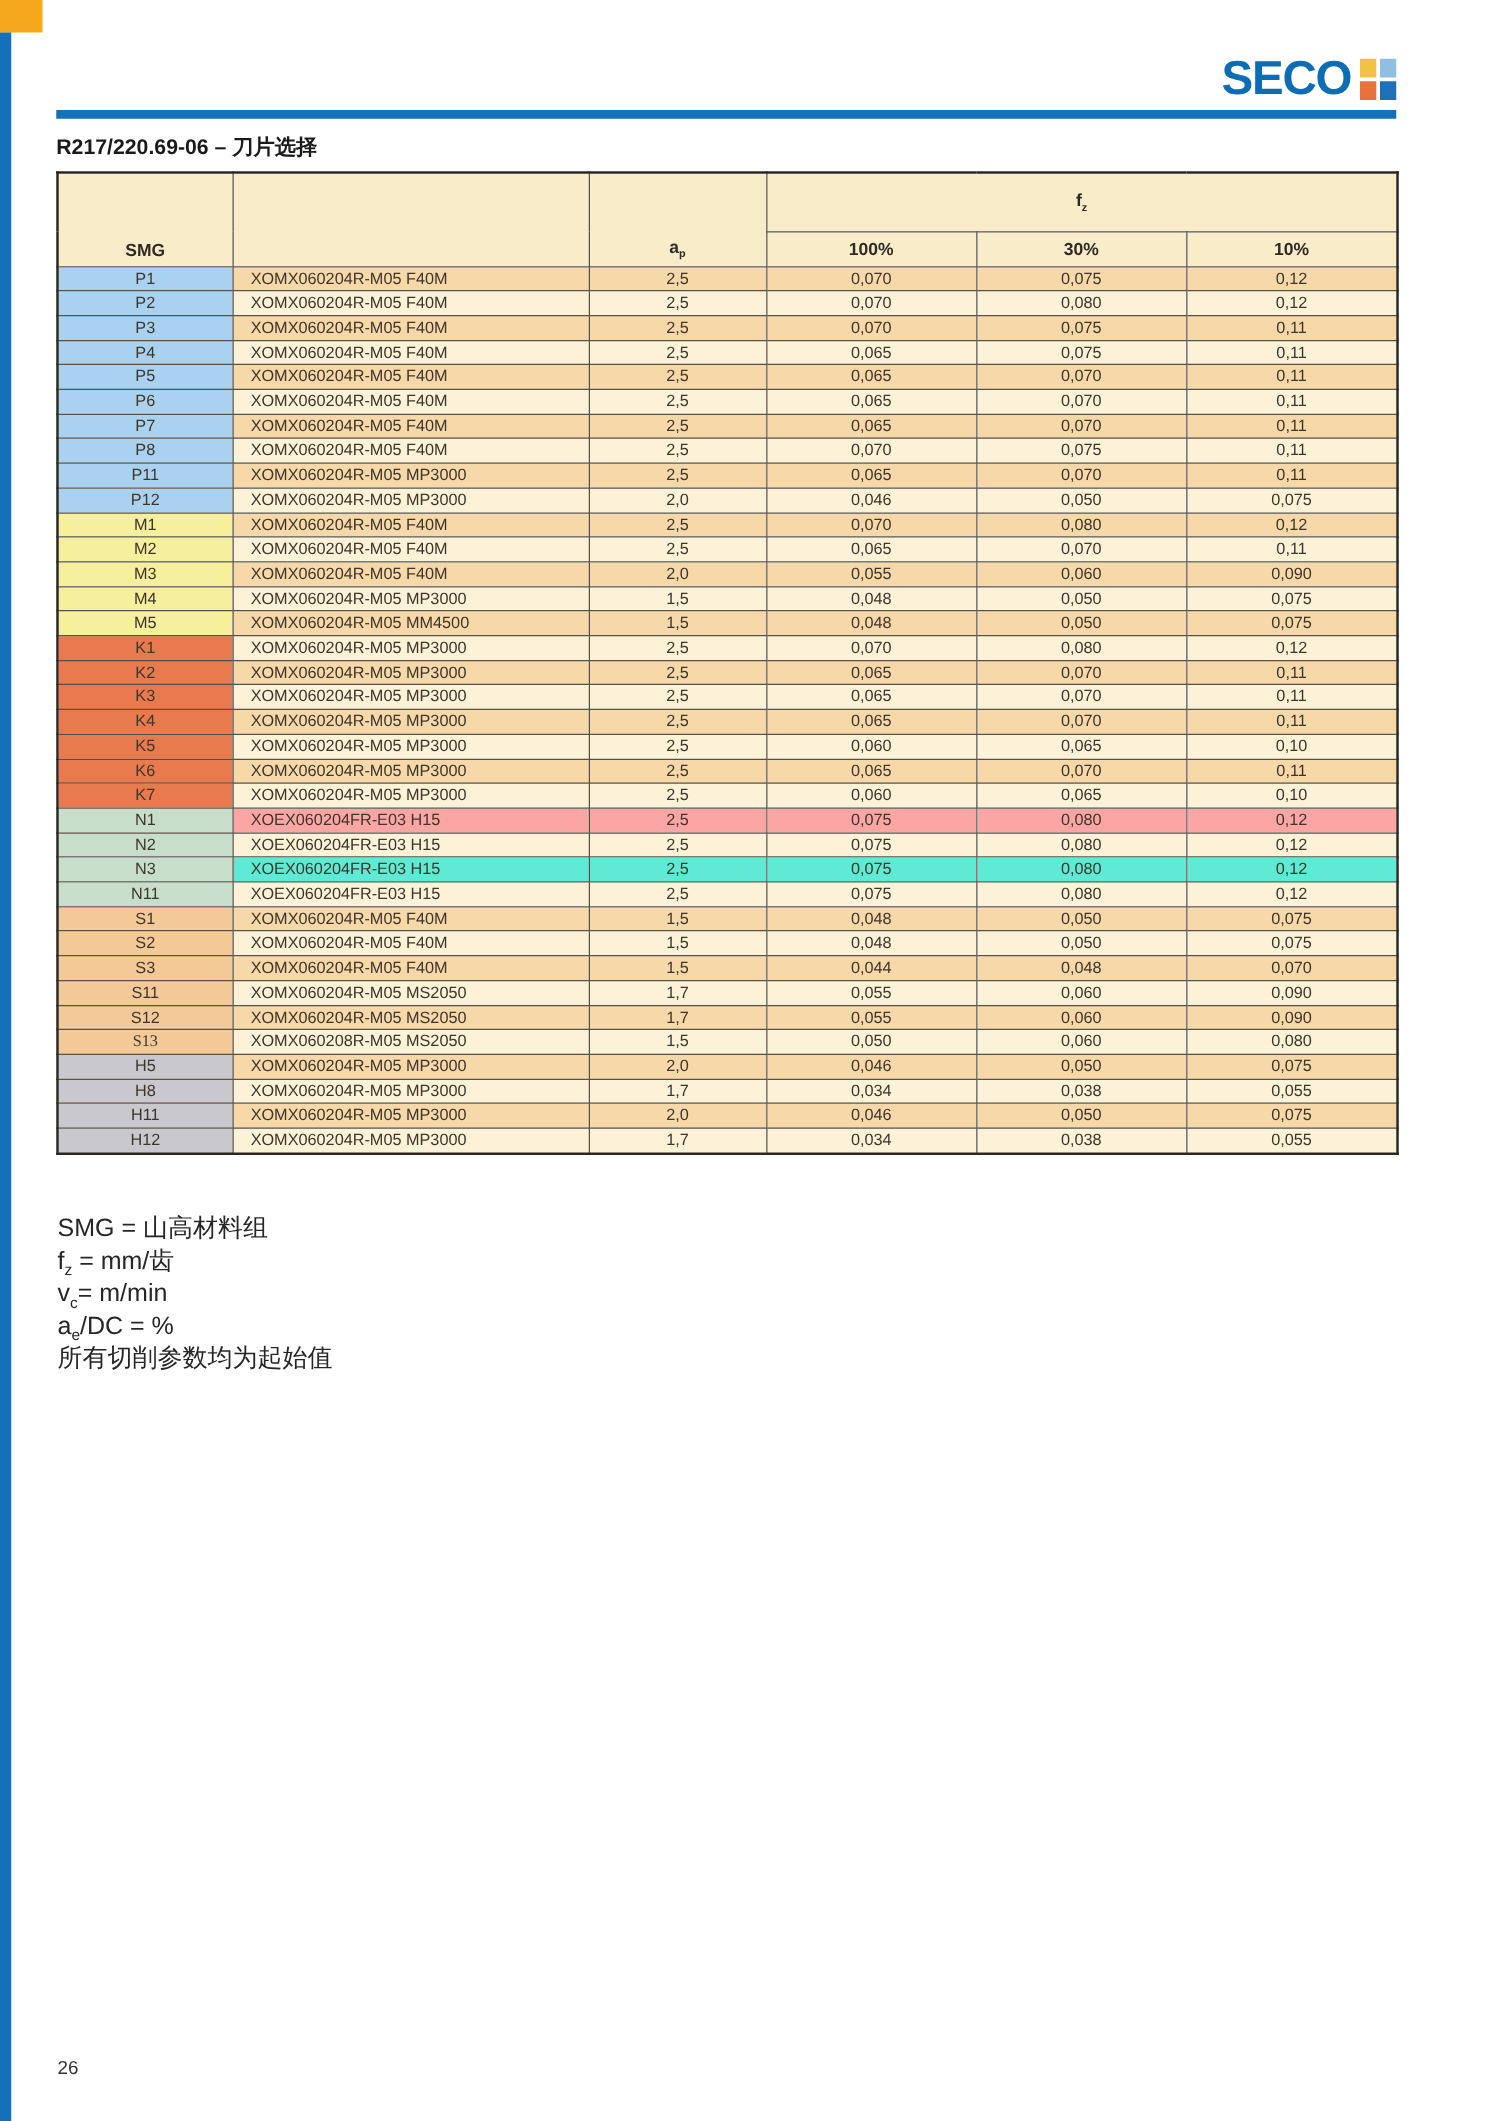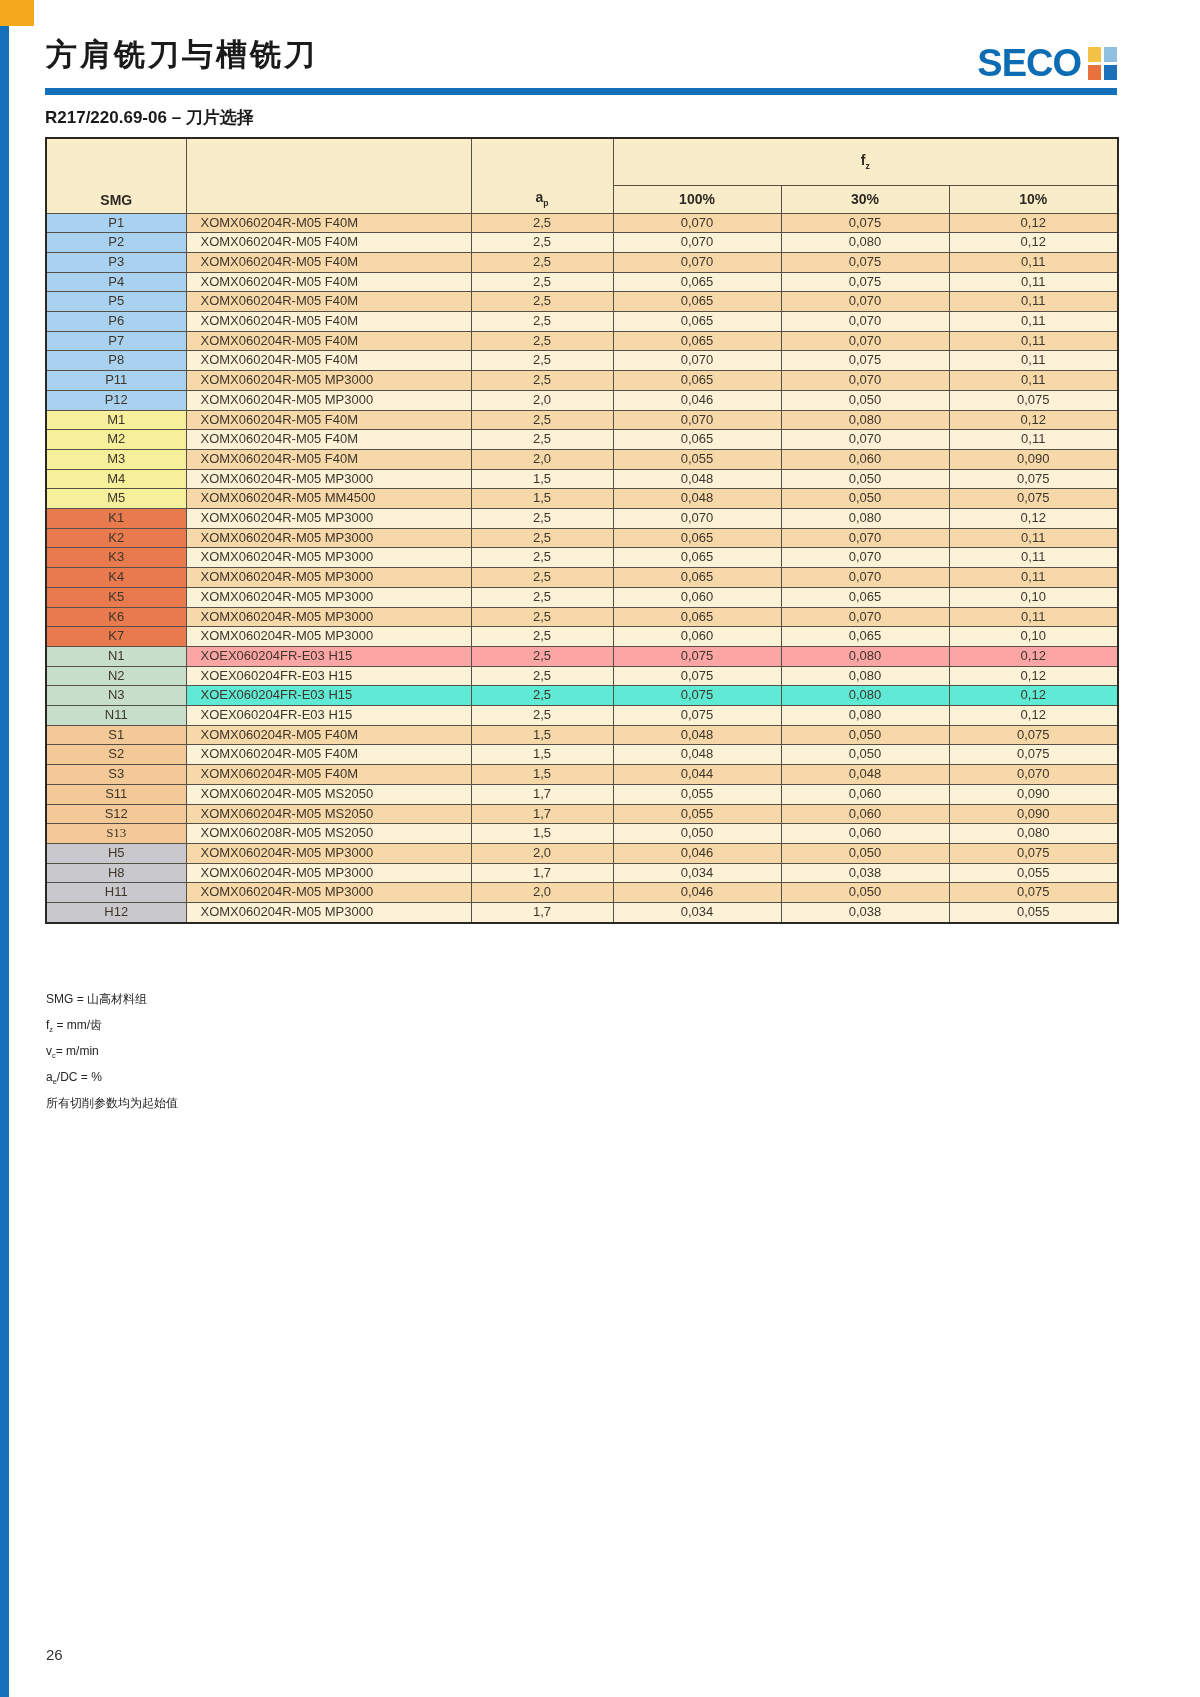--- a/index.html
+++ b/index.html
@@ -19,33 +19,32 @@
         table-layout:fixed;font-size:13px;color:#3f362b;}
   .tbl{border:2px solid #2b2823;}
   .tbl th,.tbl td{border:1px solid #565047;padding:0;text-align:center;overflow:hidden;white-space:nowrap;}
   .tbl thead th{background:#f8ecc9;font-weight:bold;font-size:14px;color:#2f2a24;}
   .tr-fz{height:47px;}
   .tr-pct{height:28px;}
   th.vb{vertical-align:bottom;padding-bottom:5px;}
   tbody td{height:18.7px;line-height:18.7px;}
   td.c-ins{text-align:left;padding-left:14px;}
   sub{font-size:0.62em;}
-  .fnotes{position:absolute;left:46px;top:970px;font-size:12px;color:#262626;margin-top:16px;}
+  .fnotes{position:absolute;left:46px;top:970px;font-size:20px;color:#262626;}
   .fnote{height:26px;line-height:26px;}
   .page-number{position:absolute;left:46px;top:1646px;font-size:15px;color:#333;}
 </style>
 </head>
 <body>
 
 <div class="page">
 
   <div class="corner" style="background: rgb(246, 168, 28);"></div>
   <div class="leftbar" style="background: rgb(20, 112, 184);"></div>
 
-  <div class="doc-title">方肩铣刀与槽铣刀</div>
 
   <div class="logo">
     <span class="logo-text" style="color: rgb(13, 109, 180);">SECO</span>
     <div class="logo-mark">
       <span style="background: rgb(243, 194, 68);"></span>
       <span style="background: rgb(143, 192, 224);"></span>
       <span style="background: rgb(232, 113, 61);"></span>
       <span style="background: rgb(29, 113, 184);"></span>
     </div>
   </div>

